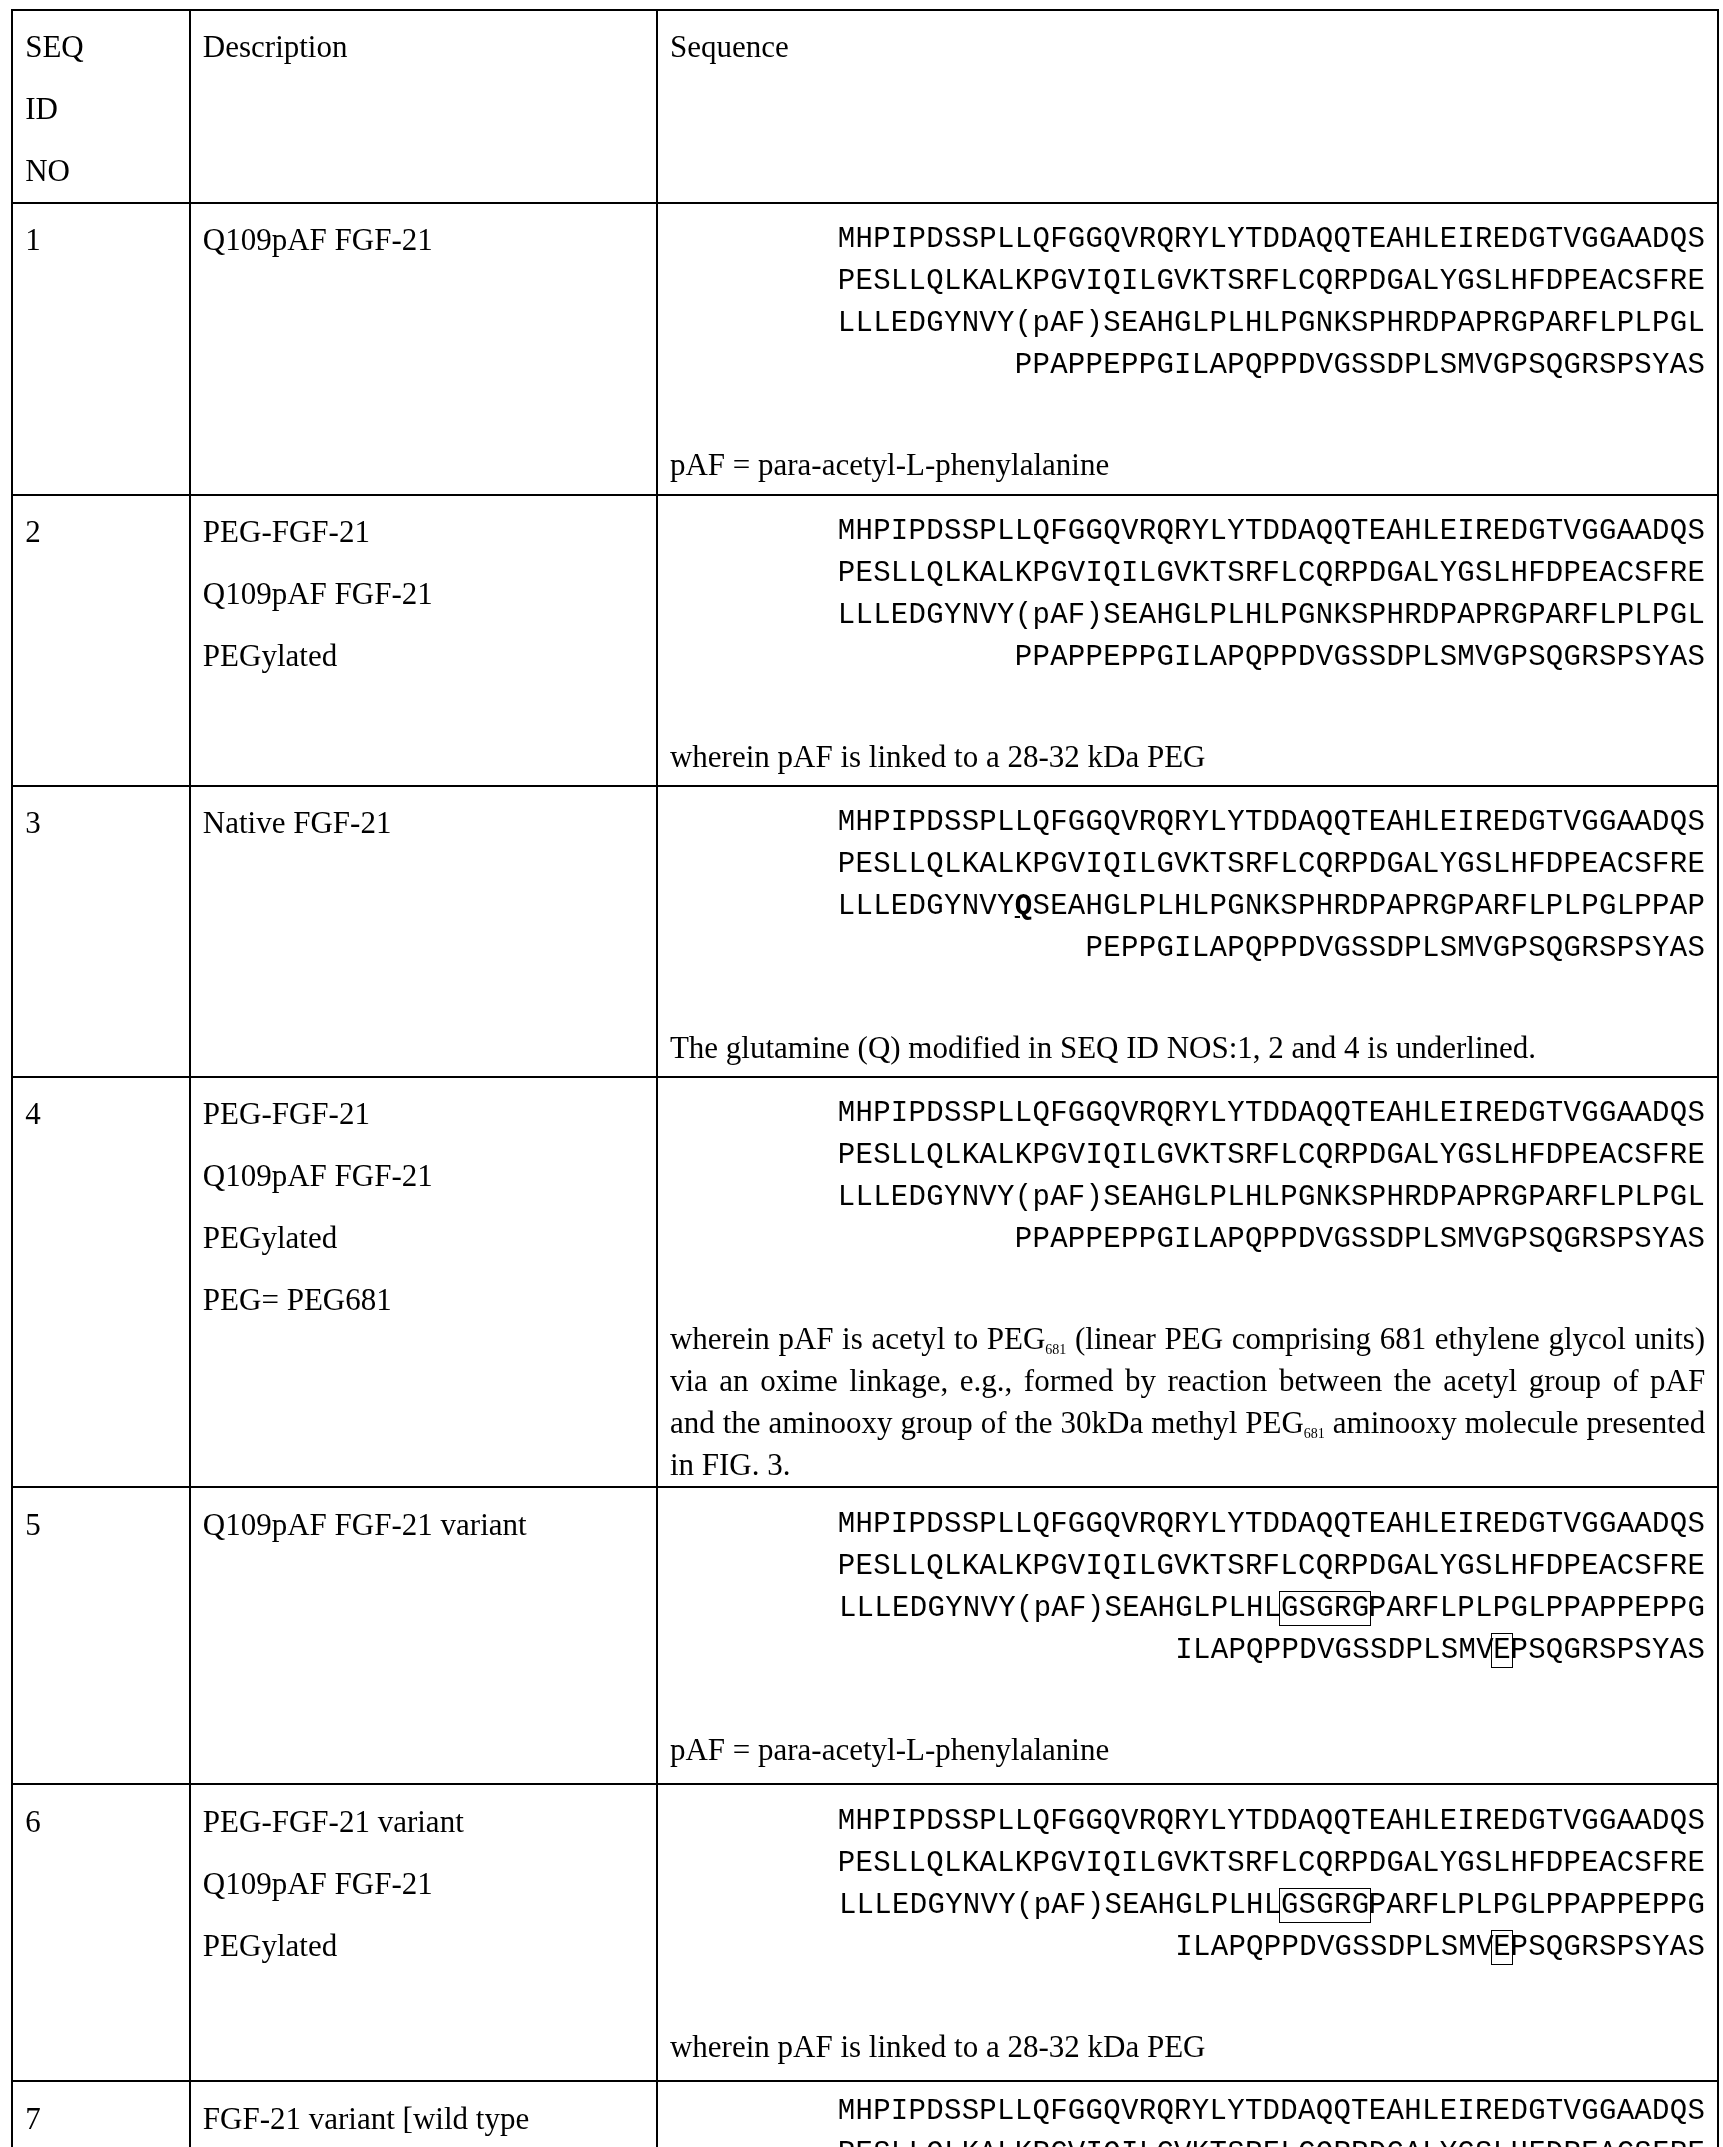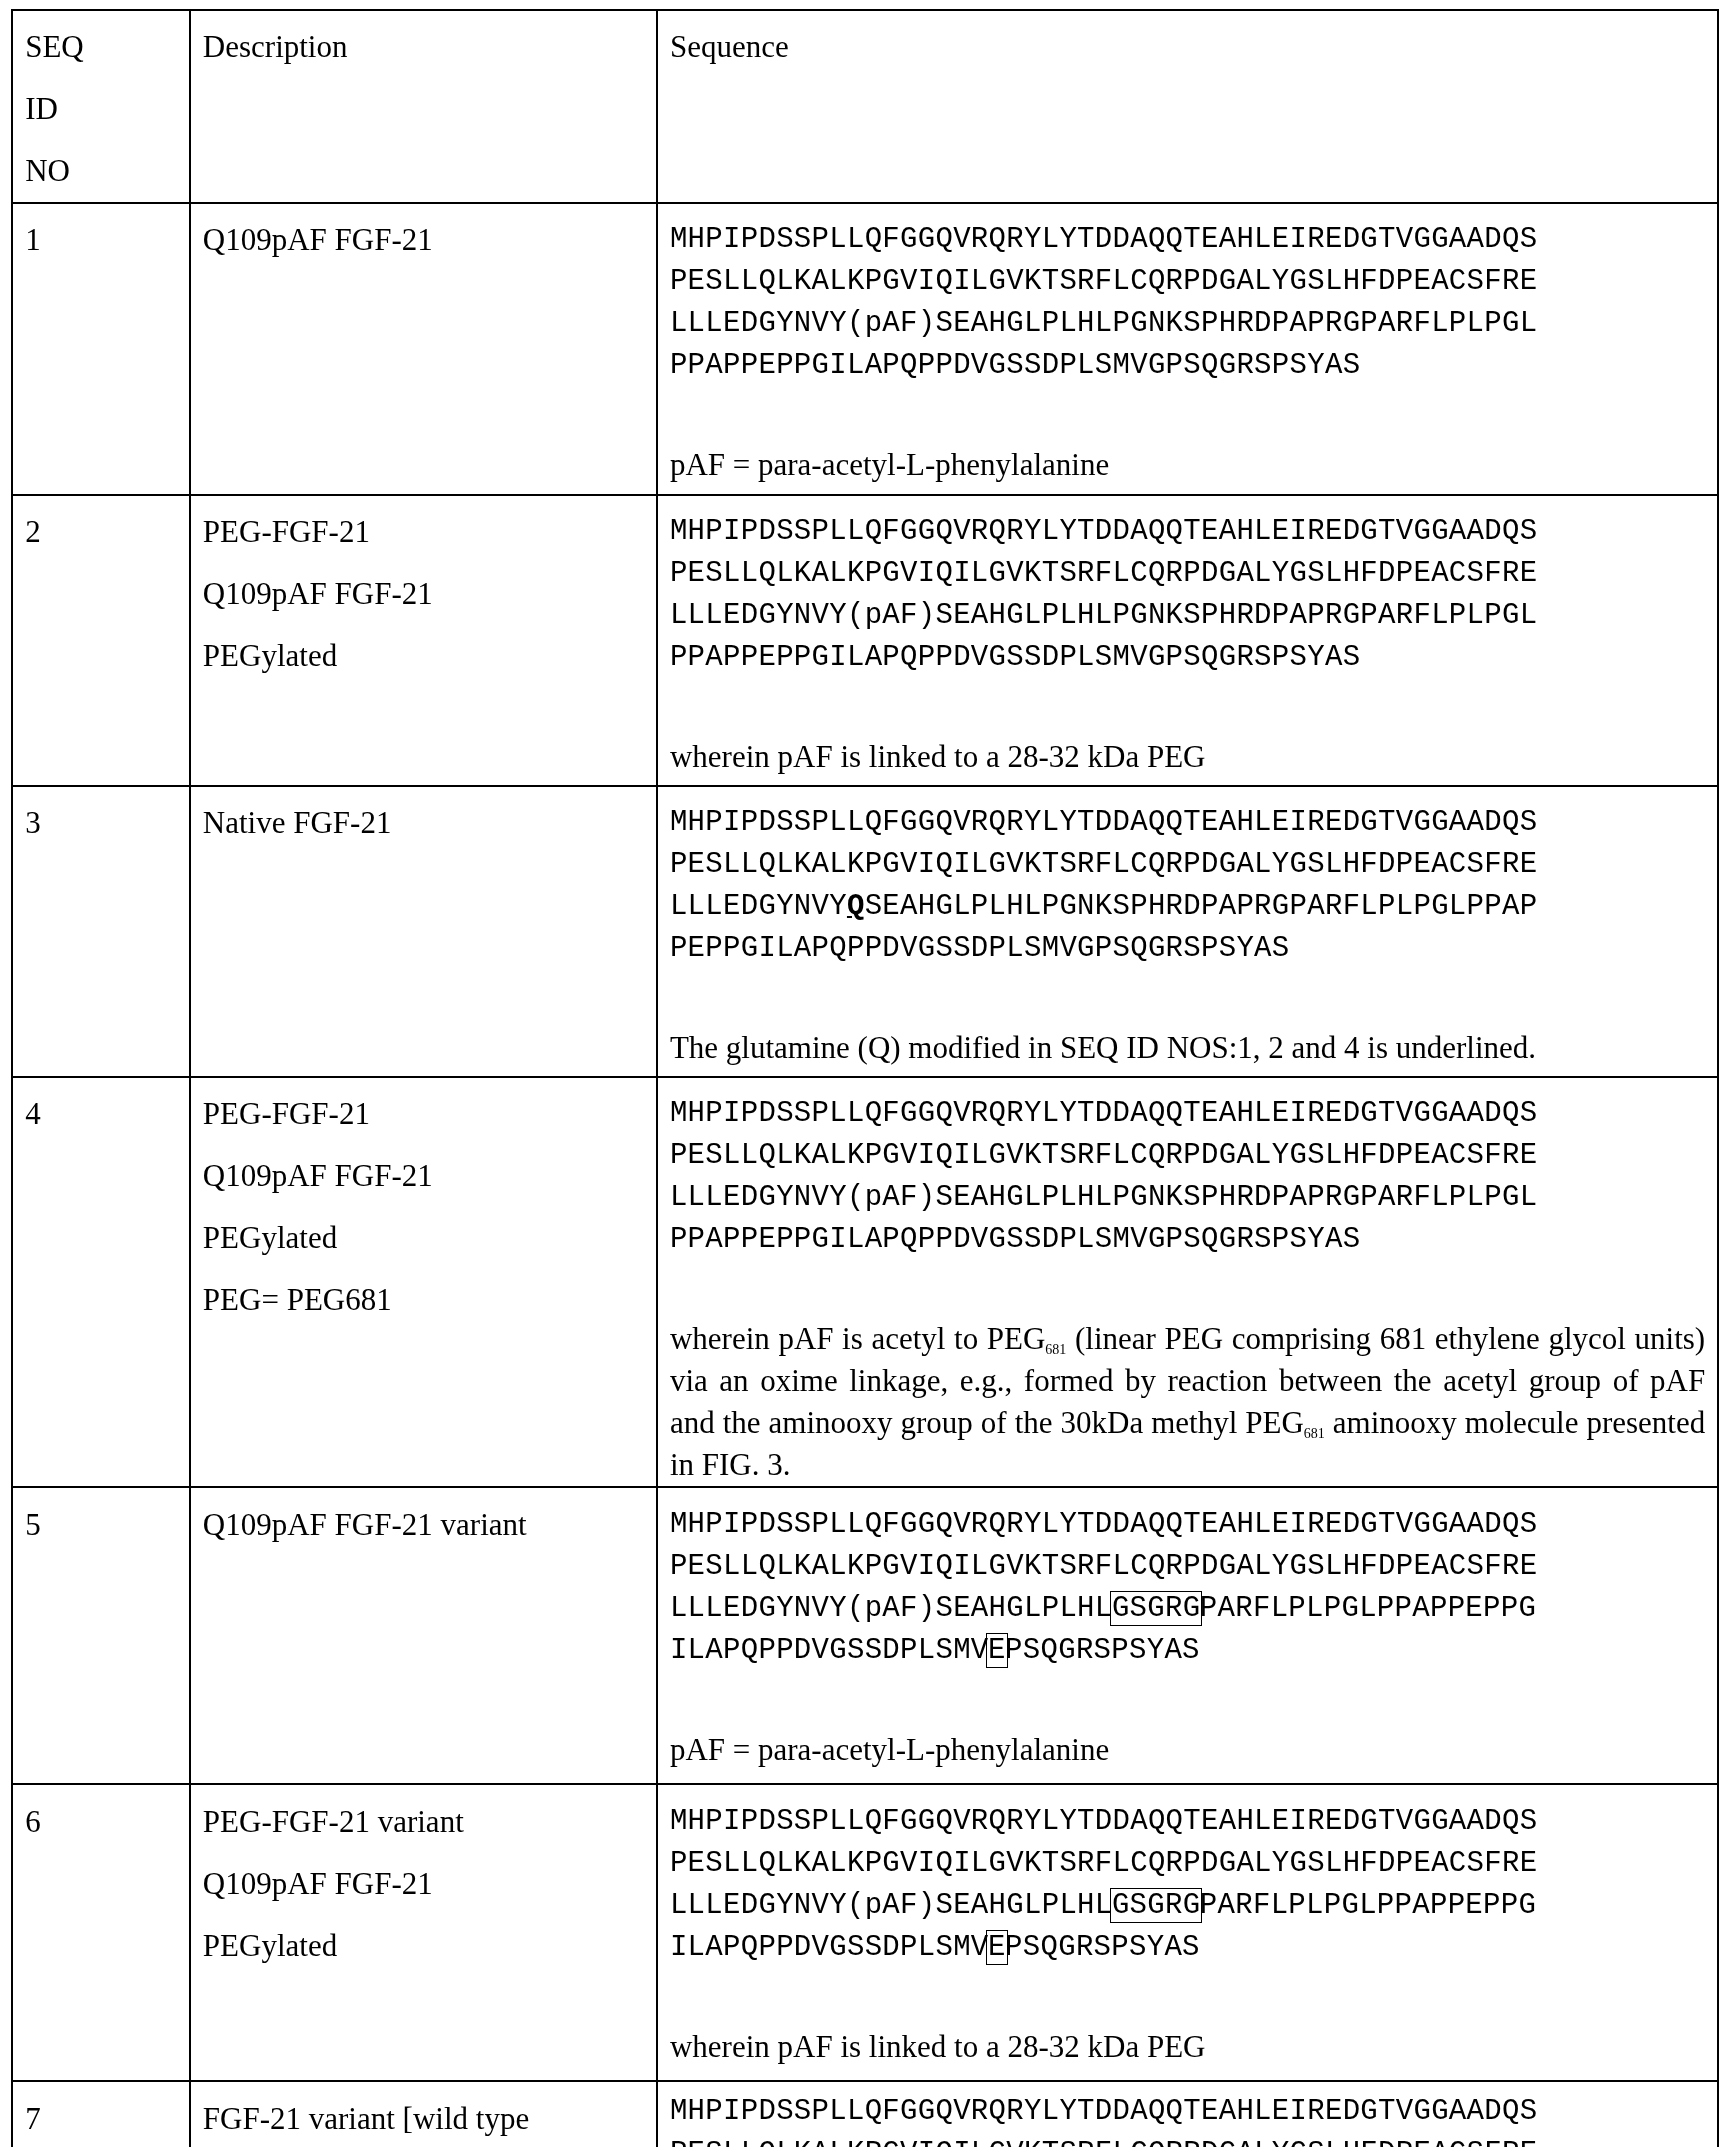--- a/index.html
+++ b/index.html
@@ -5,21 +5,21 @@
   html, body { margin: 0; padding: 0; background: #ffffff; }
   body { width: 1723px; height: 2147px; position: relative; overflow: hidden; color: #000; }
   .tbl { position: absolute; left: 11.2px; top: 8.6px; width: 1708px; border-collapse: collapse; table-layout: fixed; }
   .tbl td { border: 2.6px solid #000; vertical-align: top; padding: 5.2px 12px 0 12px; box-sizing: border-box; }
   .c1 { width: 151px; }
   .c2 { width: 397px; }
   .c3 { width: 902px; }
   .txt { font-family: "Liberation Serif", serif; font-size: 31px; line-height: 62px; }
   .hdr-line { display: block; }
   .desc-line { display: block; }
-  .seq { font-family: "Liberation Mono", monospace; font-size: 29px; line-height: 42px; white-space: pre; letter-spacing: 0.3px; margin-top: 10.4px; }
+  .seq { font-family: "Liberation Mono", monospace; font-size: 29px; line-height: 42px; white-space: pre; letter-spacing: 0.3px; margin-top: 10.4px; text-align: right; }
   .seq-line { display: block; }
   .note { font-family: Liberation Serif, serif; font-size: 31px; line-height: 42px; text-align: justify; }
   .boxed { border: 1.7px solid #000; padding: 0 1px; margin: 0 -2.6px; }
   .uline { text-decoration: underline; font-weight: bold; }
   sub { font-size: 14px; vertical-align: -5.2px; line-height: 0; }
   .r0 { height: 188px; }
   .r1 { height: 292px; }
   .r2 { height: 291px; }
   .r3 { height: 291px; }
   .r4 { height: 394px; }

